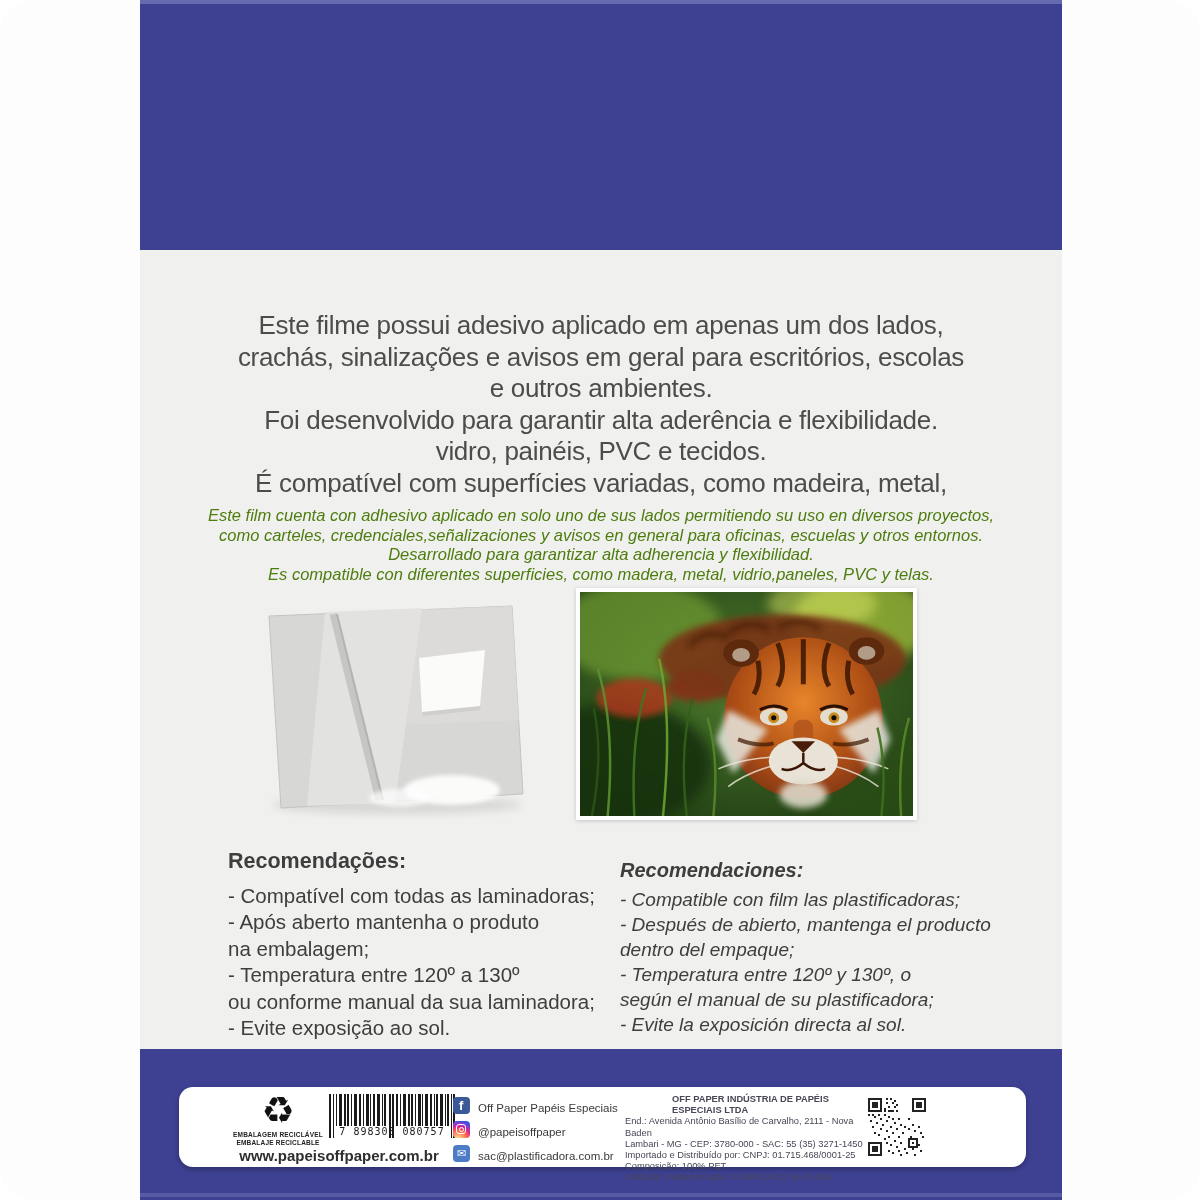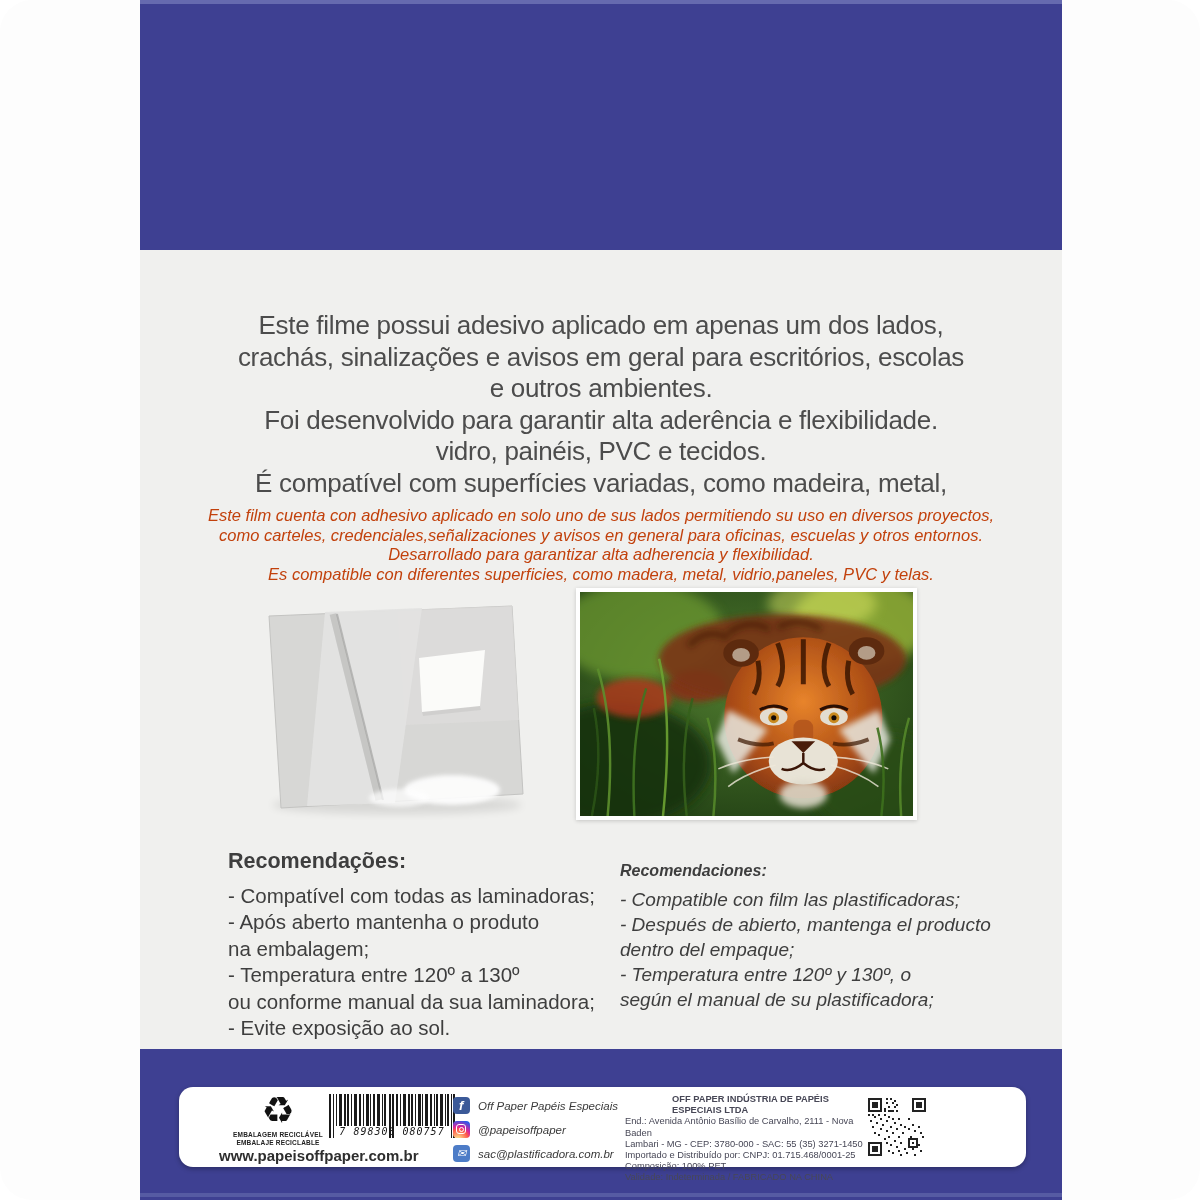--- a/index.html
+++ b/index.html
@@ -10,51 +10,51 @@
   .band-top{position:absolute;left:140px;top:0;width:922px;height:250px;background:#3e4092;}
   .band-top .edge{position:absolute;left:0;top:0;width:100%;height:4px;background:#7478b8;opacity:.75;}
   .content{position:absolute;left:140px;top:250px;width:922px;height:799px;background:#f0f0ee;}
   .band-bottom{position:absolute;left:140px;top:1049px;width:922px;height:151px;background:#3e4092;}
   .band-bottom .edge{position:absolute;left:0;bottom:3px;width:100%;height:4px;background:#5d61a8;opacity:.8;}
 
   
   .desc-pt{position:absolute;left:0;top:60px;width:922px;text-align:center;
            font-size:26px;line-height:31.5px;color:#4c4c4c;letter-spacing:-0.3px;}
   .desc-es{position:absolute;left:0;top:256px;width:922px;text-align:center;font-style:italic;
-           font-size:16.5px;line-height:19.5px;color:#c2410c;}
+           font-size:16.5px;line-height:19.5px;color:#4d7c0f;}
 
   
   .film-fig{position:absolute;left:107px;top:348px;width:290px;height:222px;}
   .tiger-fig{position:absolute;left:436px;top:338px;width:341px;height:232px;background:#fff;
              padding:4px;box-sizing:border-box;box-shadow:0 1px 4px rgba(0,0,0,.18);}
   .tiger-fig svg{display:block;width:100%;height:100%;}
 
   
   .recs-pt{position:absolute;left:88px;top:598px;width:380px;color:#3e3e3e;
            font-size:20.5px;line-height:26.5px;}
   .recs-pt .recs-title{font-weight:bold;font-size:21.5px;margin-bottom:8px;}
   .recs-es{position:absolute;left:480px;top:608px;width:400px;color:#3e3e3e;font-style:italic;
            font-size:19px;line-height:25px;}
-  .recs-es .recs-title{font-weight:bold;font-size:16px;margin-bottom:4px;}
+  .recs-es .recs-title{font-weight:bold;font-size:20px;margin-bottom:4px;}
 
   
   .footer-bar{position:absolute;left:39px;top:38px;width:847px;height:80px;background:#ffffff;
               border-radius:14px;box-shadow:0 2px 5px rgba(0,0,0,.3);}
   .recycle-col{position:absolute;left:46px;top:4px;width:106px;text-align:center;color:#111;}
   .recycle-glyph{font-size:37px;line-height:40px;}
   .recycle-cap{font-size:6.5px;font-weight:bold;line-height:7.5px;letter-spacing:.2px;color:#222;}
   .barcode{position:absolute;left:150px;top:7px;width:126px;height:44px;}
   .barcode svg{position:absolute;left:0;top:0;}
   .barcode-digits{position:absolute;left:0;top:32px;width:126px;text-align:center;
-                  font-family:"DejaVu Sans Mono", monospace;font-size:10px;letter-spacing:1px;color:#1a1a1a;font-style:italic;}
-  .website{position:absolute;left:40px;top:60px;width:240px;
+                  font-family:"DejaVu Sans Mono", monospace;font-size:10px;letter-spacing:1px;color:#1a1a1a;}
+  .website{position:absolute;left:40px;top:60px;width:240px;text-align:center;
            font-weight:bold;font-size:15px;color:#2e2e2e;}
 
   .social{position:absolute;left:274px;top:10px;}
-  .social-row{display:flex;align-items:center;height:17px;margin-bottom:7px;font-style:italic;}
+  .social-row{display:flex;align-items:flex-end;height:17px;margin-bottom:7px;}
   .s-icon{width:17px;height:17px;border-radius:4px;margin-right:8px;position:relative;flex:none;}
   .s-label{font-size:11.5px;color:#3a3a3a;}
   .icon-fb{background:#3b5998;}
   .icon-fb::before{content:"f";position:absolute;left:6px;top:1px;color:#fff;font-weight:bold;font-size:13px;}
   .icon-ig{background:radial-gradient(circle at 30% 110%, #fdf497 0%, #fd5949 45%, #d6249f 60%, #285aeb 90%);}
   .icon-ig .cam{position:absolute;left:3px;top:3px;width:8px;height:8px;border:1.5px solid #fff;border-radius:3px;}
   .icon-ig .lens{position:absolute;left:6px;top:6px;width:3px;height:3px;border:1px solid #fff;border-radius:50%;}
   .icon-em{background:#4d7cc7;}
   .icon-em::before{content:"\2709";position:absolute;left:0;top:0;width:17px;text-align:center;
                    color:#fff;font-size:11px;line-height:17px;}
@@ -195,20 +195,21 @@
       <div>- Evite exposição ao sol.</div>
     </div>
 
     <div class="recs-es">
       <div class="recs-title">Recomendaciones:</div>
       <div>- Compatible con film las plastificadoras;</div>
       <div>- Después de abierto, mantenga el producto</div>
       <div>dentro del empaque;</div>
       <div>- Temperatura entre 120º y 130º, o</div>
       <div>según el manual de su plastificadora;</div>
+      <div>- Evite la exposición directa al sol.</div>
     </div>
   </div>
 
   <div class="band-bottom">
     <div class="edge"></div>
 
     <div class="footer-bar">
 
       <div class="recycle-col">
         <div class="recycle-glyph">♻</div>

